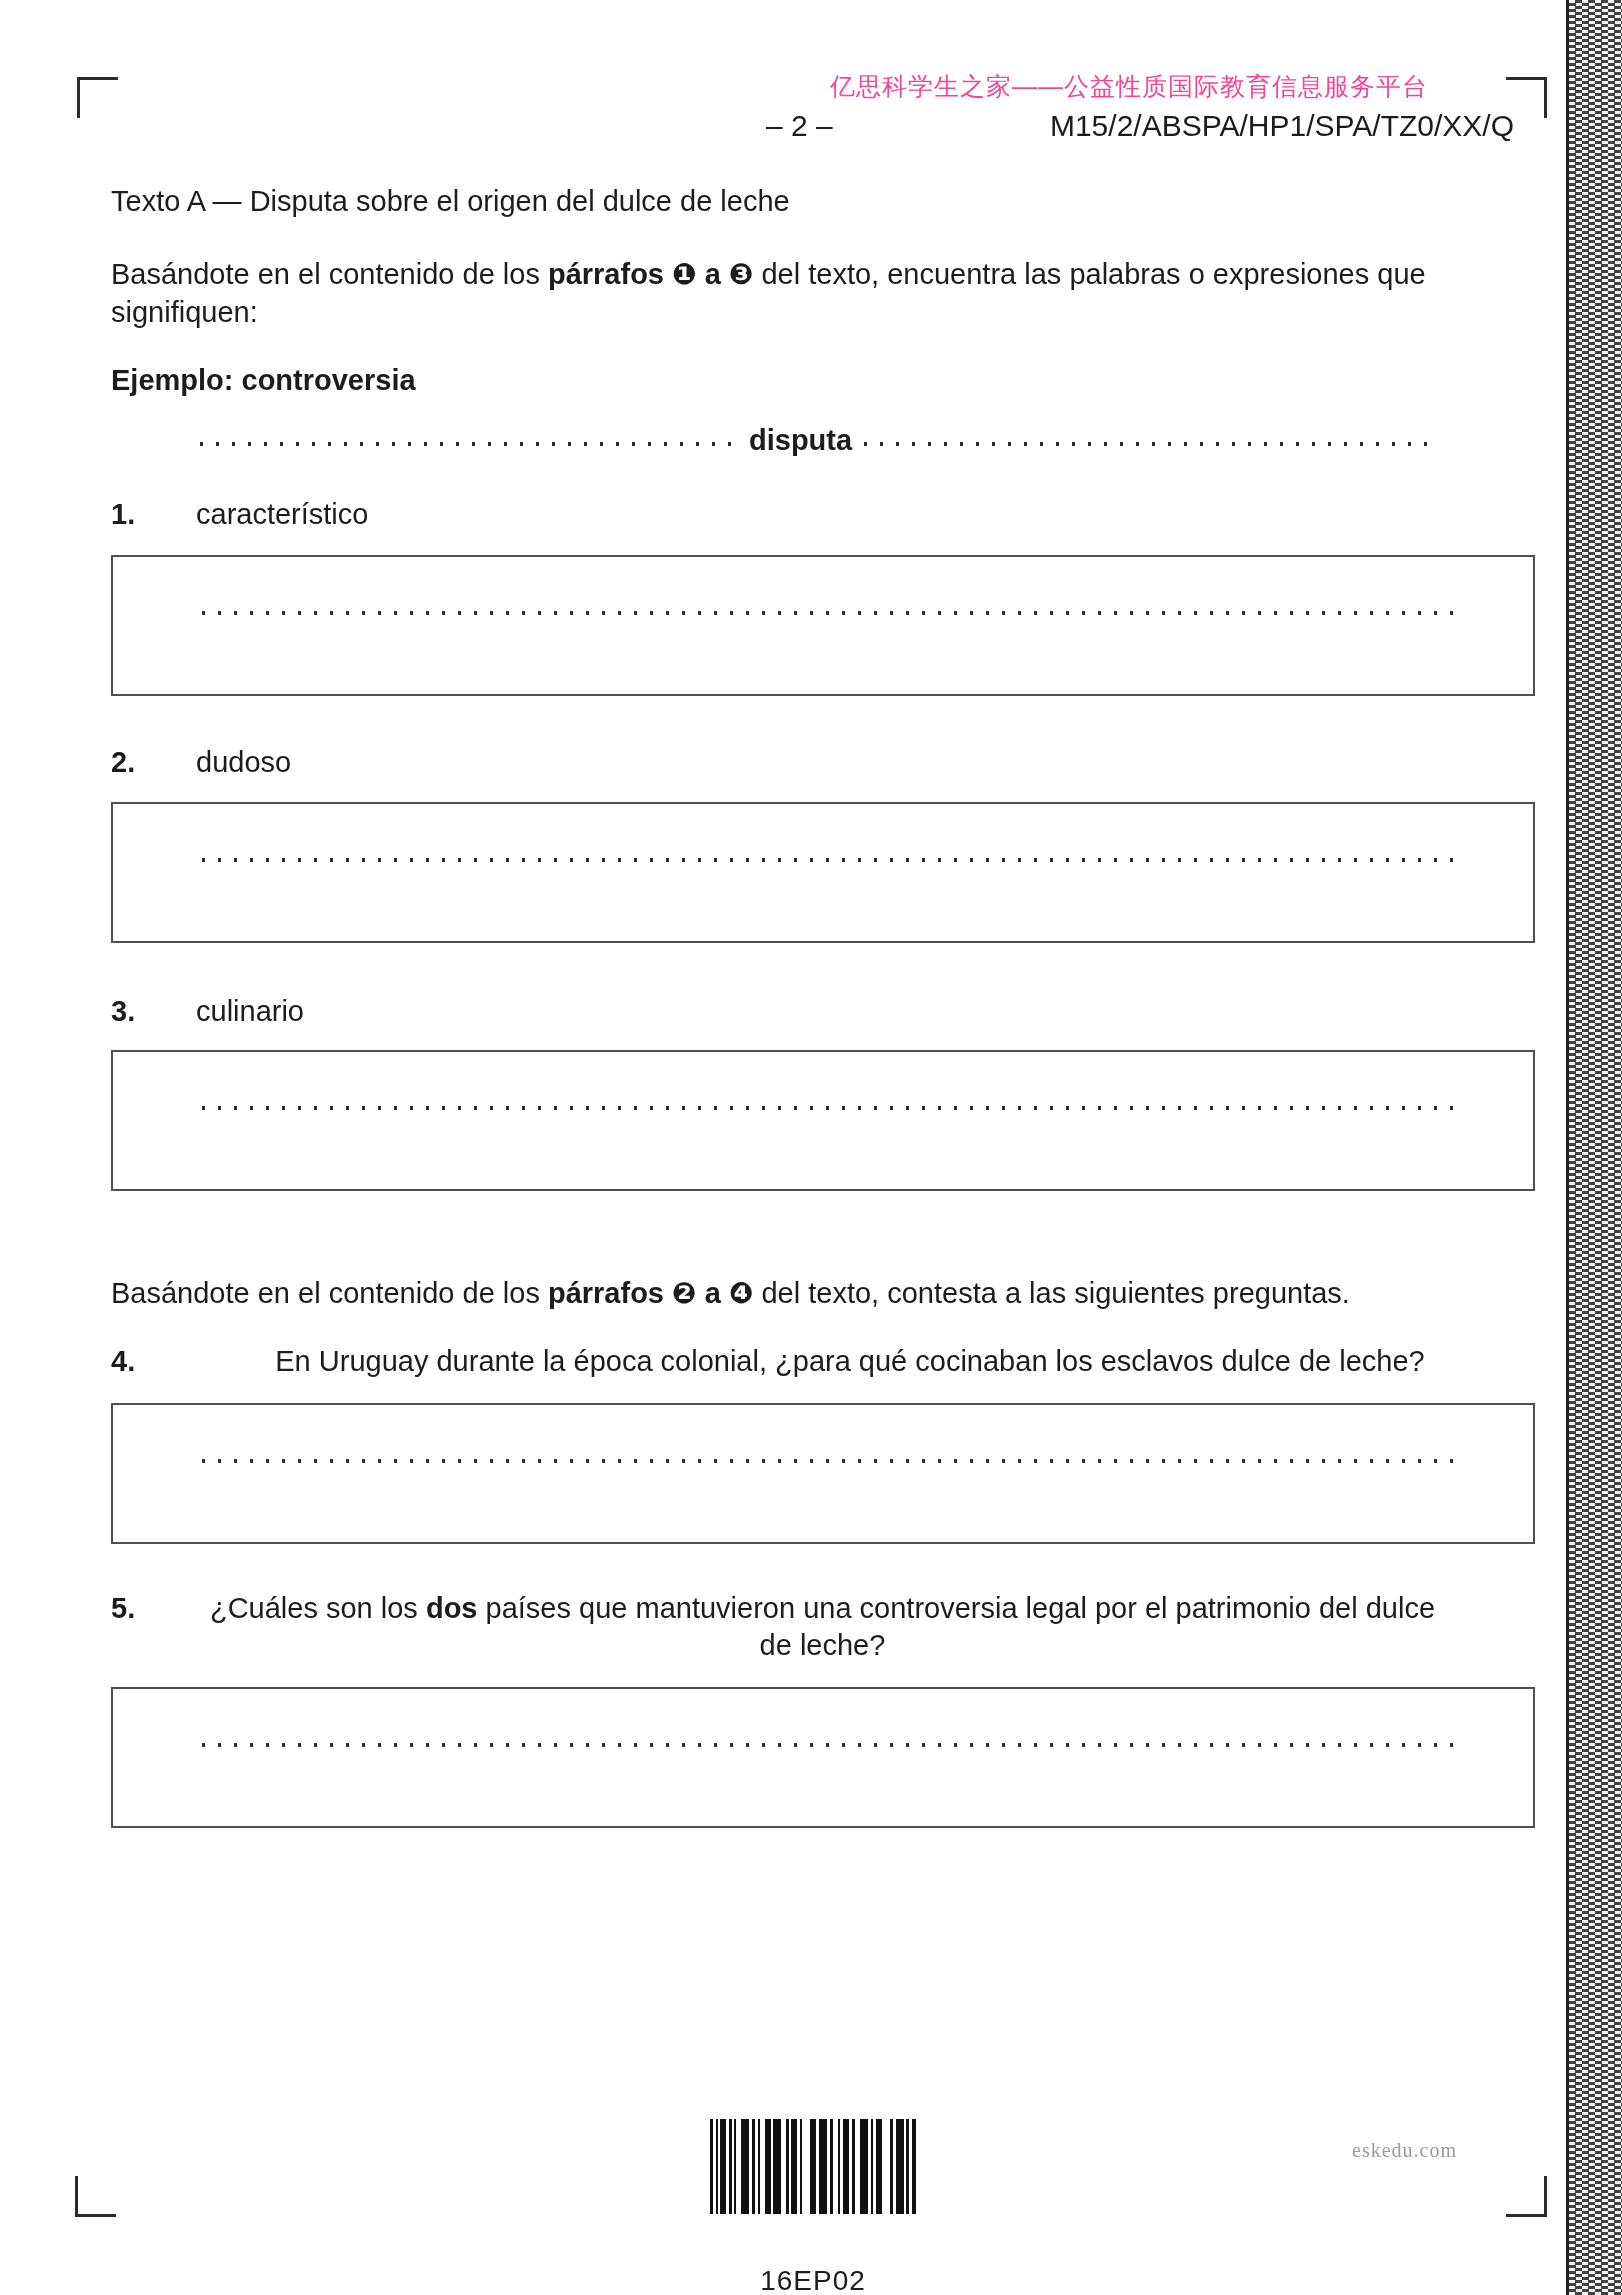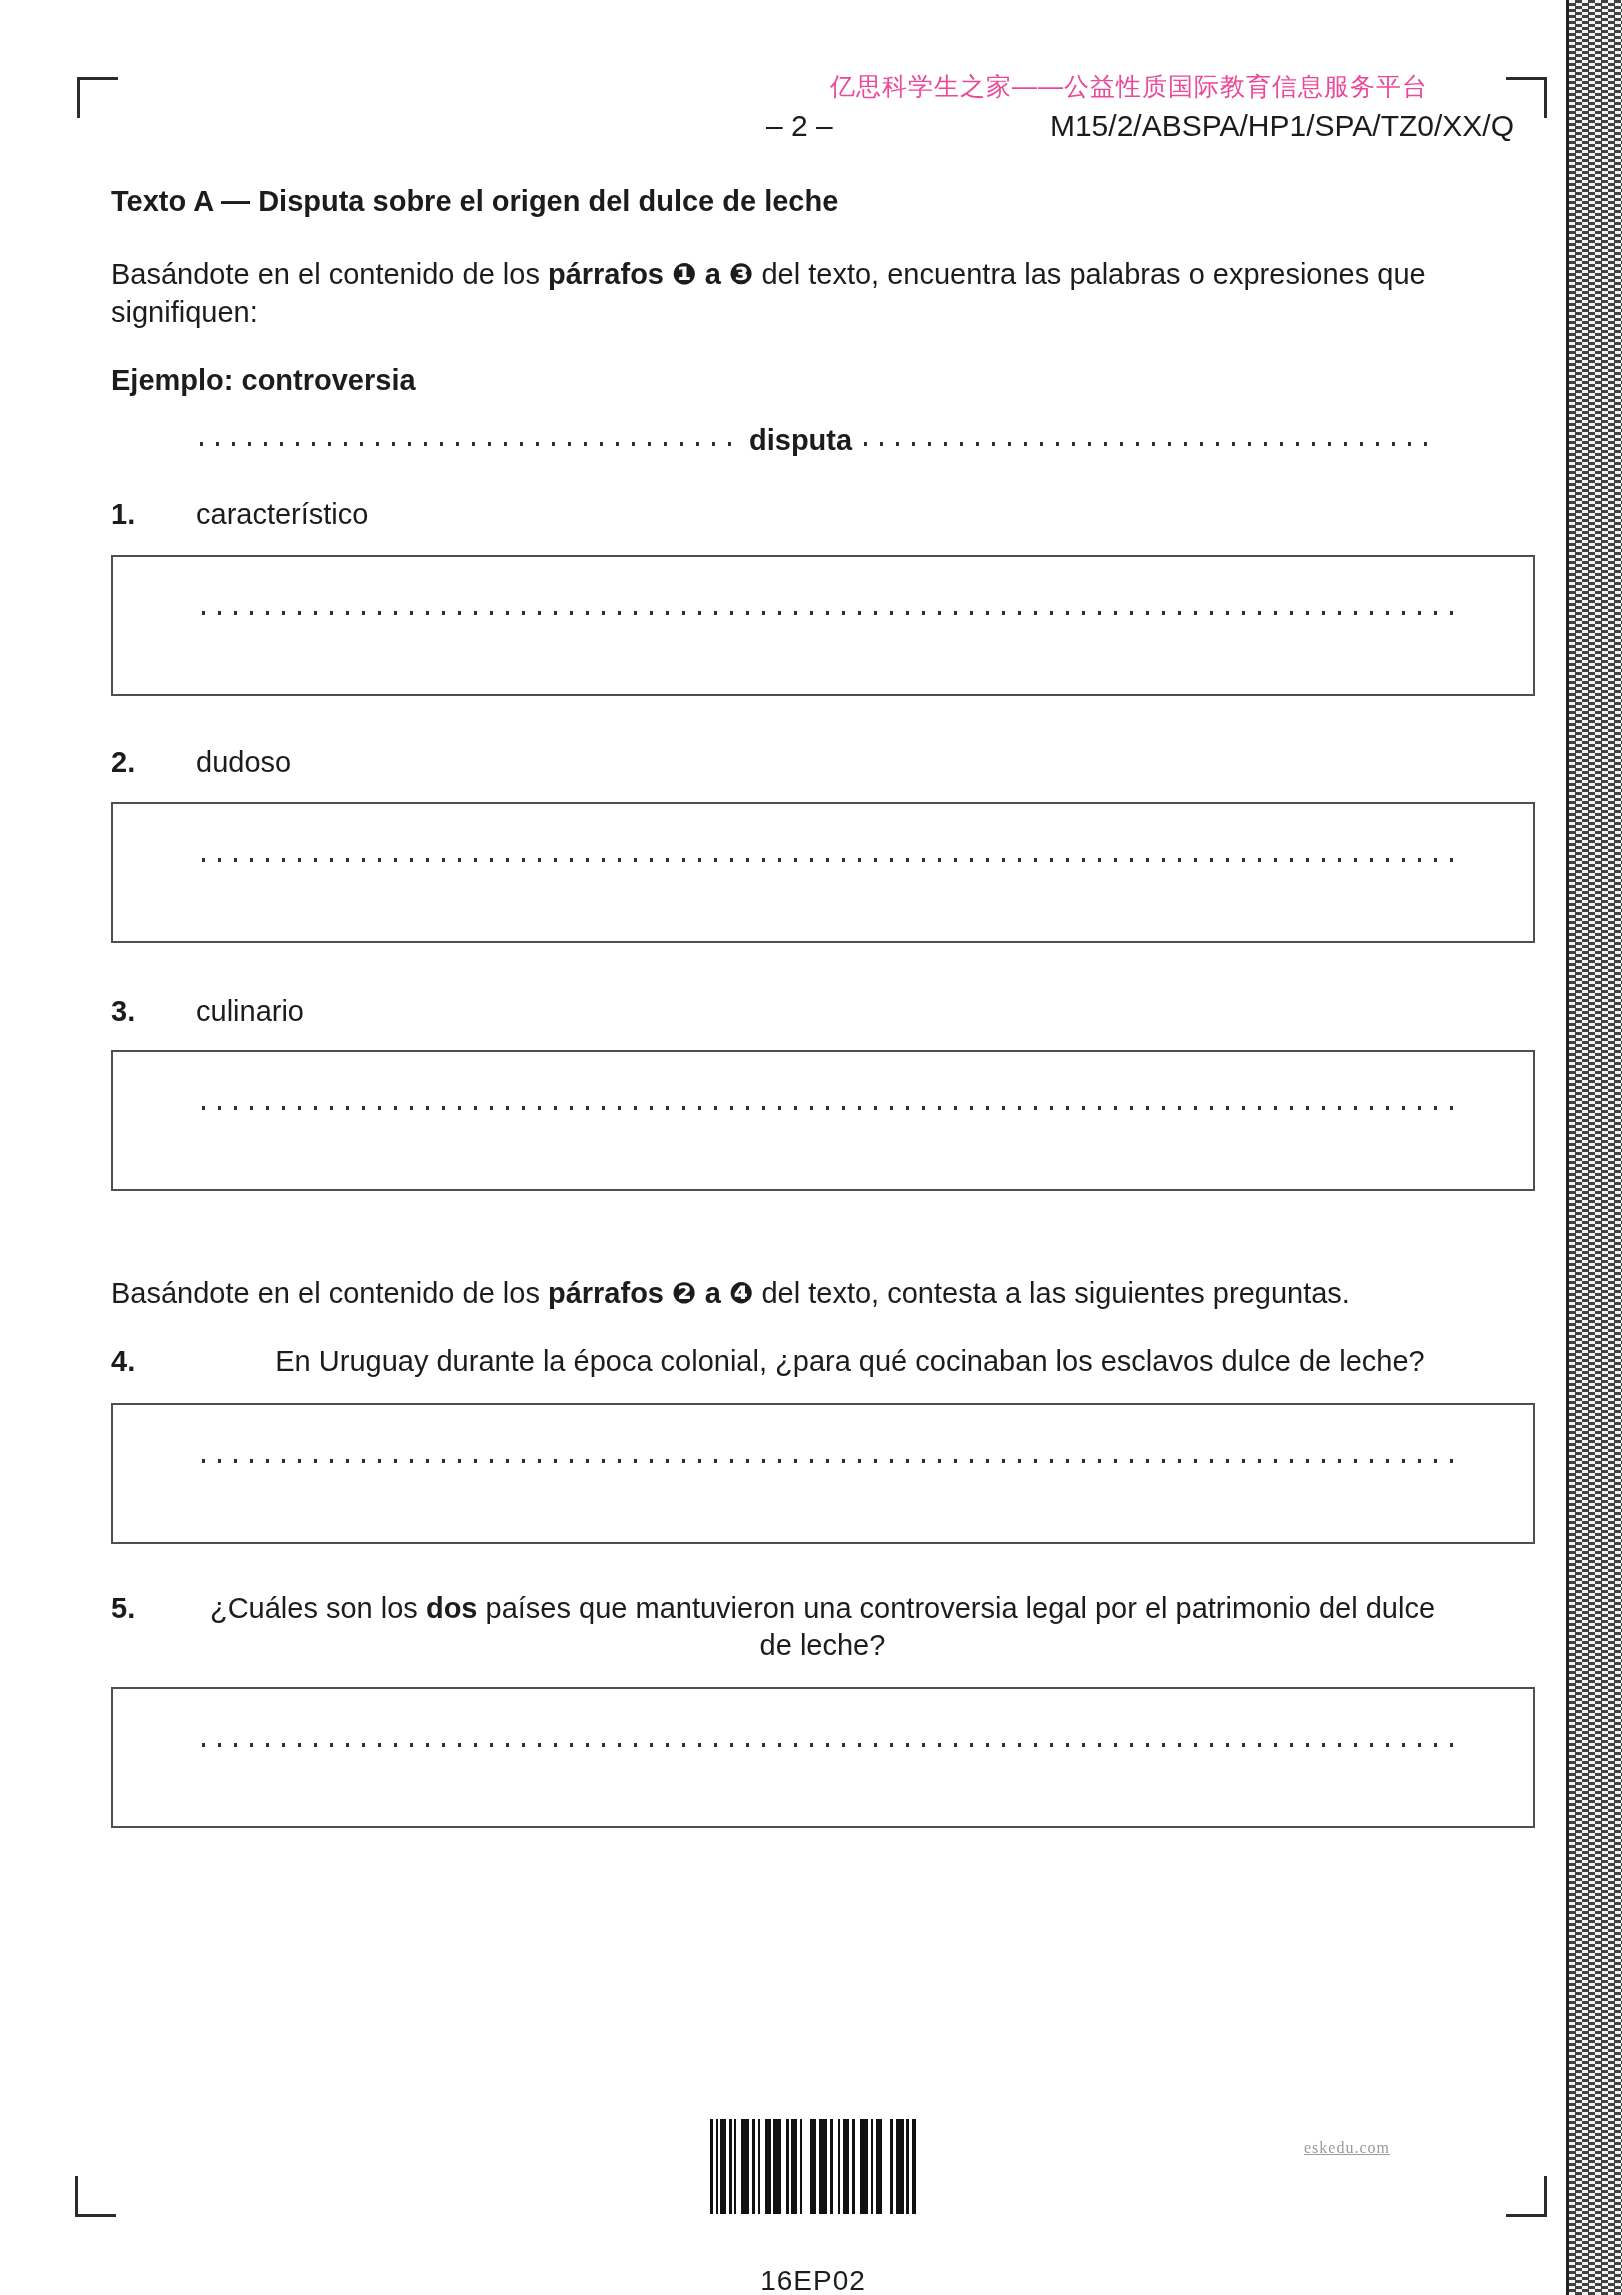--- a/index.html
+++ b/index.html
@@ -28,21 +28,21 @@
     background-size:13px 6px;
   }
 
   .watermark{
     position:absolute;top:70px;right:195px;
     font-size:25px;color:#ec4899;letter-spacing:1px;white-space:nowrap;
   }
   .page-number{position:absolute;left:766px;top:109px;font-size:30px;}
   .exam-code{position:absolute;right:109px;top:109px;font-size:30px;white-space:nowrap;}
 
-  .doc-title{position:absolute;left:111px;top:185px;font-size:29px;font-weight:bold;white-space:nowrap;}
+  .doc-title{position:absolute;left:111px;top:185px;font-size:29px;font-weight:normal;white-space:nowrap;}
 
   .para{position:absolute;left:111px;font-size:29px;line-height:38px;}
   .para b{font-weight:bold;}
   #para1{top:255px;width:1358px;}
   #para2{top:1274px;width:1413px;}
 
   .example-label{position:absolute;left:111px;top:364px;font-size:29px;font-weight:bold;}
 
   .example-line{
     position:absolute;left:200px;top:426px;width:1234px;
@@ -78,23 +78,23 @@
     position:absolute;left:710px;top:2119px;width:206px;height:95px;
     display:flex;align-items:stretch;overflow:hidden;background:#fff;
   }
   .bc-bar{flex:0 0 auto;background:#111;height:100%;}
   .bc-space{flex:0 0 auto;background:#fff;height:100%;}
   .barcode-label{
     position:absolute;left:710px;top:2217px;width:206px;
     text-align:center;font-size:28px;letter-spacing:1px;margin-top:48px;
   }
   .site-credit{
-    position:absolute;left:1304px;top:2139px;
+    position:absolute;left:1352px;top:2139px;
     font-family:"Liberation Serif","DejaVu Serif",serif;
-    font-size:16px;color:#9a9a9a;letter-spacing:1px;text-decoration:underline;
+    font-size:20px;color:#9a9a9a;letter-spacing:1px;
   }
 </style>
 </head>
 <body>
 
 <div class="corner tl"></div>
 <div class="corner tr"></div>
 <div class="corner bl"></div>
 <div class="corner br"></div>
 

